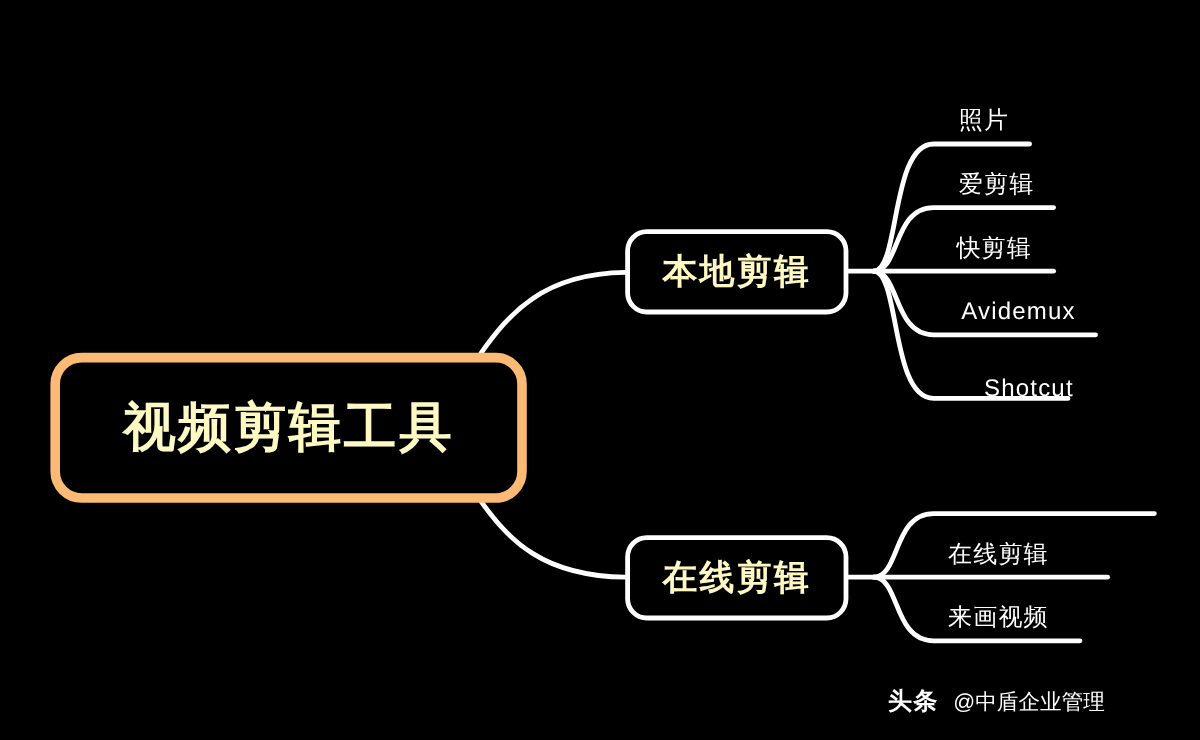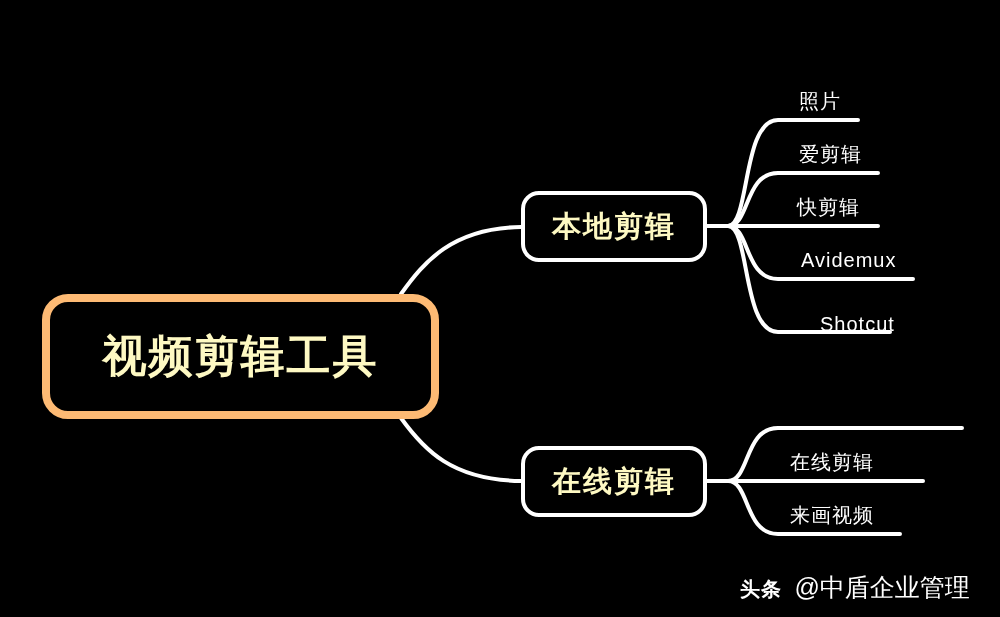--- a/index.html
+++ b/index.html
@@ -30,21 +30,21 @@
   .node.branch.b0{left:521px;top:191px;}
   .node.branch.b1{left:521px;top:446px;}
   .leaf{
     position:absolute;color:#fff;font-size:20px;line-height:30px;
     white-space:nowrap;letter-spacing:1px;
   }
   .watermark{
     position:absolute;left:740px;top:571px;color:#fff;white-space:nowrap;
   }
   .watermark .brand{font-size:20px;font-weight:900;letter-spacing:1px;}
-  .watermark .handle{font-size:25px;font-weight:500;margin-left:8px;}
+  .watermark .handle{font-size:18px;font-weight:500;margin-left:8px;}
 </style>
 </head>
 <body>
 
 <div id="canvas">
 
   <svg class="connectors" width="1000" height="617" viewBox="0 0 1000 617">
 
     <path d="M 401,294 C 424,262 452,228 521,227"></path>
 

